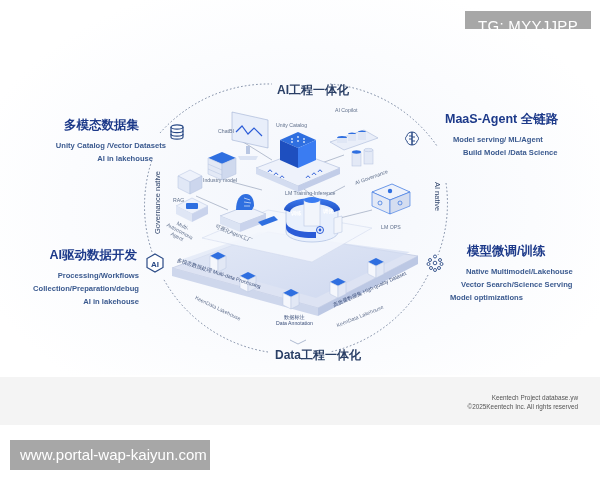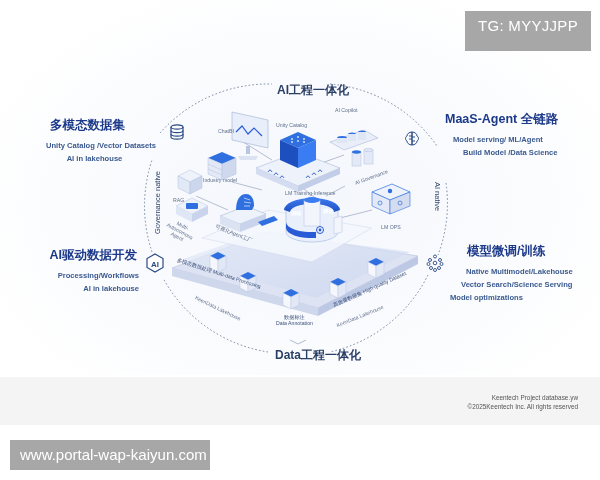--- a/index.html
+++ b/index.html
@@ -2,21 +2,21 @@
 <html><head>
 <meta charset="utf-8">
 <style>
   * { box-sizing: border-box; margin: 0; padding: 0; }
   html, body { width: 600px; height: 480px; background: #ffffff; overflow: hidden; }
   body { position: relative; font-family: "Liberation Sans", "DejaVu Sans", sans-serif; }
 
   .canvas { position: absolute; left: 0; top: 0; width: 600px; height: 375px;
     background: radial-gradient(ellipse at 50% 55%, #f3f6fc 0%, #fbfcfe 55%, #ffffff 80%); }
 
-  .watermark-top { position: absolute; left: 465px; top: 11px; width: 126px; height: 40px;
+  .watermark-top { position: absolute; left: 465px; top: 11px; width: 126px; height: 18px;
     background: #a7a7a7; color: #ffffff; font-size: 15px; line-height: 29px; text-align: center; letter-spacing: 0.3px; }
 
   .watermark-bottom { position: absolute; left: 10px; top: 440px; width: 200px; height: 30px;
     background: #a7a7a7; color: #ffffff; font-size: 15px; line-height: 30px; padding-left: 10px; }
 
   .footer { position: absolute; left: 0; top: 377px; width: 600px; height: 48px; background: #f4f4f4; }
   .footer-text { position: absolute; right: 22px; top: 16px; text-align: right; font-size: 6.4px; color: #555; line-height: 9px; }
 
   .feature { position: absolute; color: #2b4d8c; }
   .feature .title { font-size: 12.5px; font-weight: bold; color: #1d3a8a; margin-bottom: 5px; }
@@ -265,29 +265,30 @@
   <div class="mini" style="left:214px;top:230px;transform:rotate(22deg)">可视化Agent工厂</div>
   <div class="mini" style="left:291px;top:210px;color:#ffffff;font-weight:bold">训练</div>
   <div class="mini" style="left:323px;top:208px;color:#ffffff;font-weight:bold">调优</div>
   <div class="mini" style="left:175px;top:270px;transform:rotate(18deg);color:#3b4f7a">多模态数据处理 Multi-data Processing</div>
   <div class="mini" style="left:284px;top:314px;text-align:center;color:#3b4f7a">数据标注</div>
   <div class="mini" style="left:276px;top:320px;color:#3b4f7a">Data Annotation</div>
   <div class="mini" style="left:330px;top:286px;transform:rotate(-24deg);color:#3b4f7a">高质量数据集 High-quality Dataset</div>
   <div class="mini" style="left:193px;top:305px;transform:rotate(26deg);color:#6a7894">KeenData Lakehouse</div>
   <div class="mini" style="left:335px;top:313px;transform:rotate(-22deg);color:#6a7894">KeenData Lakehouse</div>
 
-  <div class="feature" style="left:28px;top:117px;width:146px;text-align:center">
+  <div class="feature" style="left:20px;top:117px;width:146px;text-align:right">
     <div class="title" style="padding-right:27px">多模态数据集</div>
     <div class="line">Unity Catalog /Vector Datasets</div>
     <div class="line" style="padding-right:13px">AI in lakehouse</div>
   </div>
 
   <div class="feature" style="left:14px;top:247px;width:125px;text-align:right">
     <div class="title" style="padding-right:2px">AI驱动数据开发</div>
     <div class="line">Processing/Workflows</div>
+    <div class="line" style="margin-left:-6px">Collection/Preparation/debug</div>
     <div class="line">AI in lakehouse</div>
   </div>
 
   <div class="feature" style="left:445px;top:111px">
     <div class="title">MaaS-Agent 全链路</div>
     <div class="line" style="padding-left:8px">Model serving/ ML/Agent</div>
     <div class="line" style="padding-left:18px">Build Model /Data Science</div>
   </div>
 
   <div class="feature" style="left:450px;top:243px">

